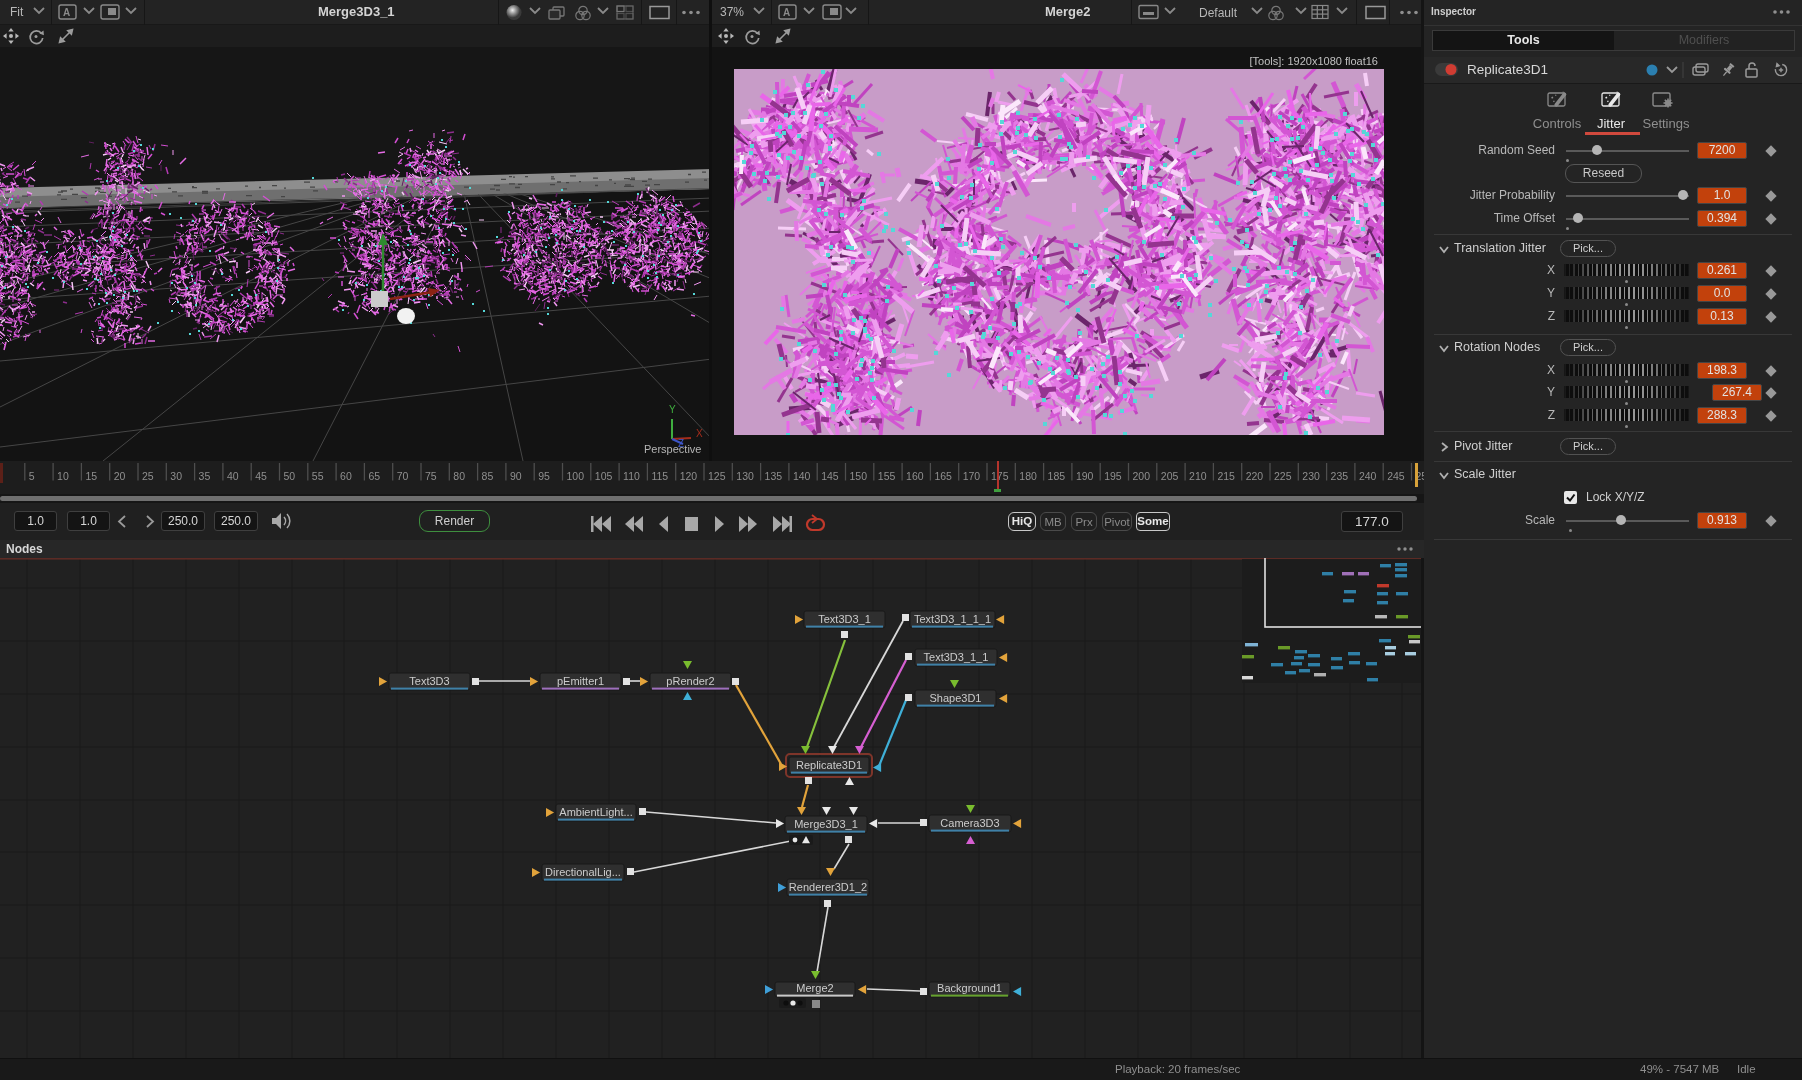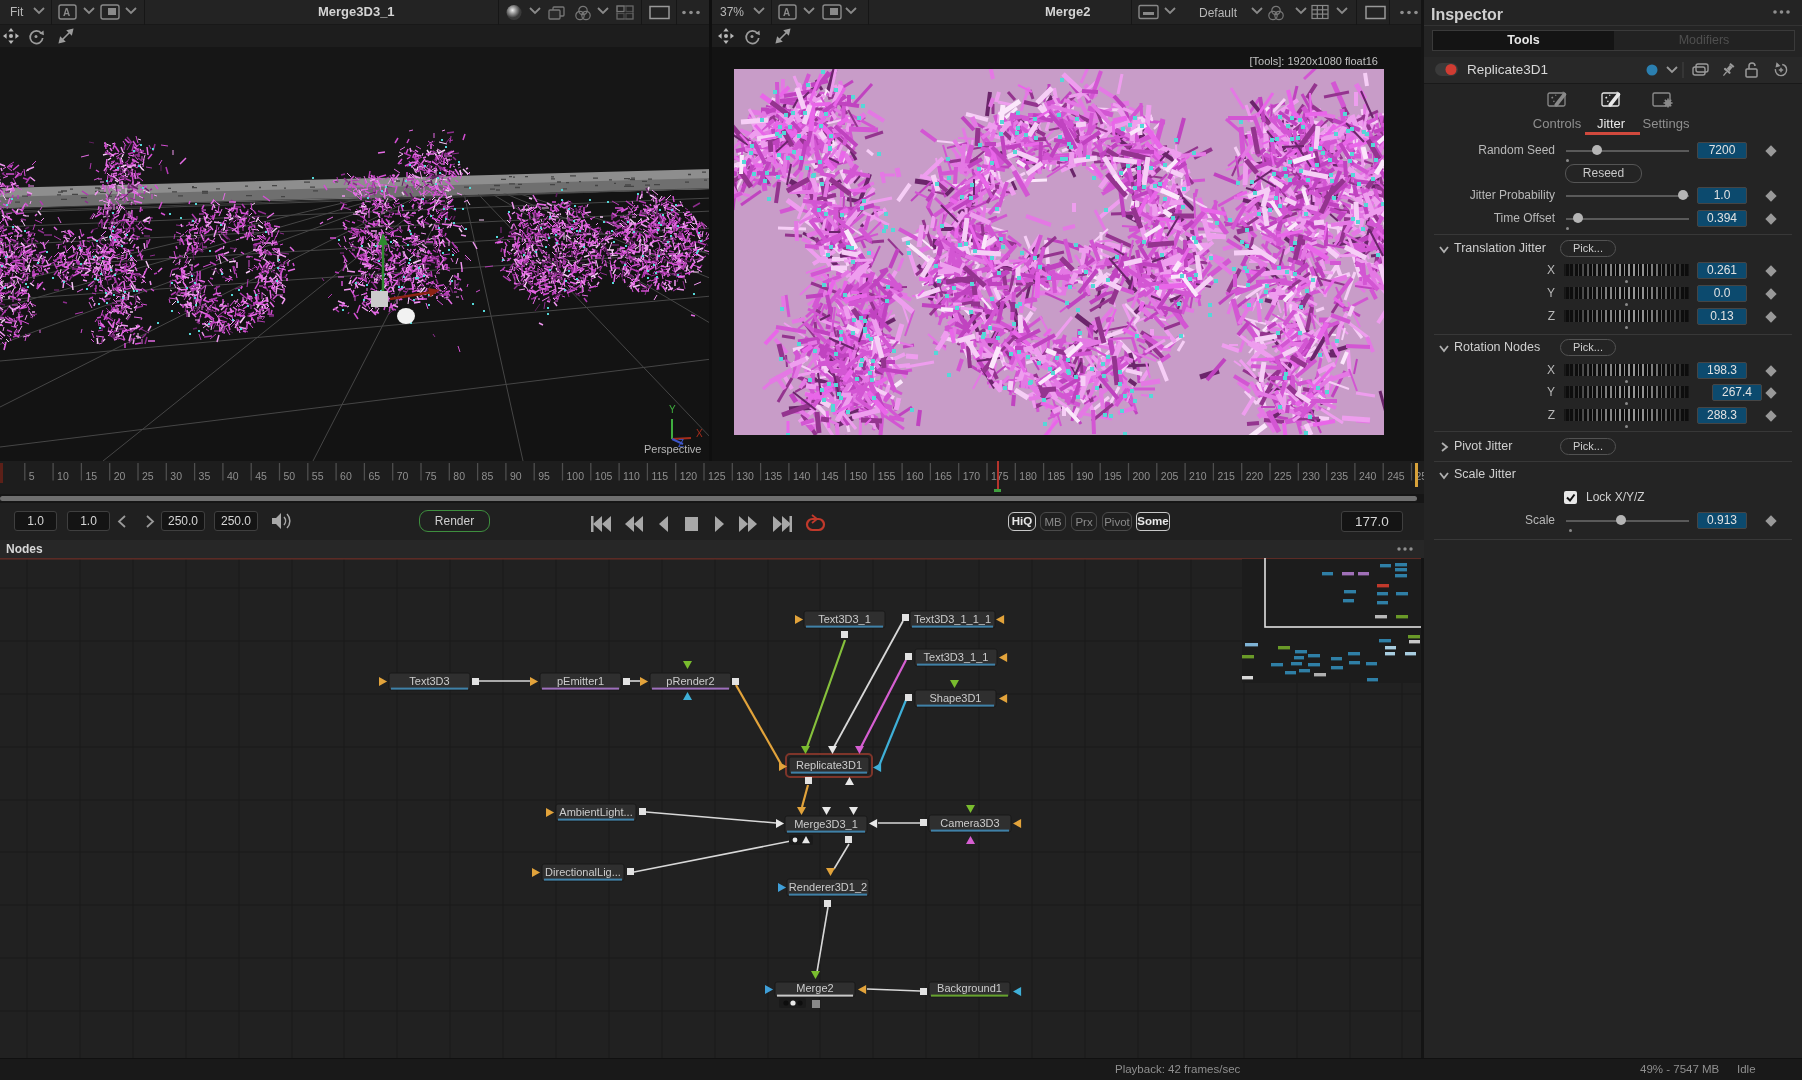--- a/index.html
+++ b/index.html
@@ -3,21 +3,21 @@
 *{margin:0;padding:0;box-sizing:border-box}
 body{width:1802px;height:1080px;background:#1e1e1e;font-family:"Liberation Sans",sans-serif;overflow:hidden;position:relative}
 .abs{position:absolute}
 .tbar{position:absolute;height:25px;background:#232323;border-bottom:1px solid #181818}
 .tbtxt{position:absolute;top:5px;color:#b8b8b8;font-size:12px}
 .title{position:absolute;top:4px;color:#d4d4d4;font-size:13px;font-weight:bold}
 .vsep{position:absolute;top:0;width:1px;height:25px;background:#161616}
 .box{position:absolute;background:#141414;border:1px solid #3f3f3f;border-radius:3px;color:#d6d6d6;font-size:12px;text-align:center;line-height:18px}
 .pill{position:absolute;border-radius:9px;font-size:11.5px;text-align:center}
 .lbl{position:absolute;color:#b8b8b8;font-size:12px;text-align:right}
-.val{position:absolute;width:50px;height:17px;background:#0c4a6e;border:1px solid #454545;border-radius:2px;color:#e2e2e2;font-size:12px;text-align:center;line-height:15px}
+.val{position:absolute;width:50px;height:17px;background:#c2410c;border:1px solid #454545;border-radius:2px;color:#e2e2e2;font-size:12px;text-align:center;line-height:15px}
 .diam{position:absolute;width:8px;height:8px;background:#999;transform:rotate(45deg)}
 .hdr{position:absolute;color:#cfcfcf;font-size:12.5px}
 .pick{position:absolute;width:56px;height:17px;border:1px solid #525252;border-radius:9px;color:#cfcfcf;font-size:11px;text-align:center;line-height:15px}
 .track{position:absolute;height:2px;background:#5a5a5a}
 .knob{position:absolute;width:10px;height:10px;border-radius:50%;background:#b5b5b5}
 .dash{position:absolute;width:125px;height:12px;background:#0d0d0d;
  background-image:linear-gradient(90deg,rgba(13,13,13,.95),rgba(13,13,13,.45) 22%,rgba(13,13,13,.12) 45%,rgba(13,13,13,.12) 62%,rgba(13,13,13,.5) 82%,rgba(13,13,13,.95)),repeating-linear-gradient(90deg,#a8a8a8 0 1.6px,#0d0d0d 1.6px 4.6px)}
 .ddot{position:absolute;width:3px;height:3px;border-radius:50%;background:#8a8a8a}
 .div{position:absolute;height:1px;background:#383838}
 </style></head><body>
@@ -590,21 +590,21 @@
         <rect x="1285" y="113" width="11" height="3.4" fill="#2f7fa6"></rect>
         <rect x="1299" y="111" width="11" height="3.4" fill="#2f7fa6"></rect>
         <rect x="1314" y="115" width="12" height="3.4" fill="#b0b0b0"></rect>
         <rect x="1242" y="118" width="11" height="3.4" fill="#d8d8d8"></rect>
         <rect x="1367" y="120" width="11" height="3.4" fill="#2f7fa6"></rect>
         <rect x="1265" y="-2" width="170" height="71" fill="none" stroke="#e0e0e0" stroke-width="1.6"></rect>
       </g>
     </svg>
   </div>
 <div class="abs" style="left:1424px;top:0;width:378px;height:1058px;background:#242424">
-    <div class="abs" style="left:7px;top:6px;color:#cfcfcf;font-size:16px;font-weight:bold">Inspector</div>
+    <div class="abs" style="left:7px;top:6px;color:#cfcfcf;font-size:10px;font-weight:bold">Inspector</div>
     <svg class="abs" style="left:346px;top:4px" width="28" height="16">
       <g fill="#8f8f8f">
         <circle cx="5" cy="8" r="1.8"></circle>
         <circle cx="11.5" cy="8" r="1.8"></circle>
         <circle cx="18" cy="8" r="1.8"></circle>
       </g>
     </svg>
     <div class="abs" style="left:0;top:25px;width:378px;height:1px;background:#333"></div>
     <div class="abs" style="left:8px;top:30px;width:363px;height:21px;border:1px solid #3a3a3a;background:#222">
       <div class="abs" style="left:0;top:0;width:181px;height:19px;background:#141414;color:#e8e8e8;font-size:12.5px;font-weight:bold;text-align:center;line-height:19px">Tools</div>
@@ -758,15 +758,15 @@
       <div class="lbl" style="left:0px;top:513px;width:131px">Scale</div>
       <div class="track" style="left:142px;top:520px;width:123px"></div>
       <div class="knob" style="left:192px;top:515px"></div>
       <div class="val" style="left:273px;top:512px">0.913</div>
       <div class="diam" style="left:343px;top:517px"></div>
       <div class="ddot" style="left:145px;top:529px"></div>
       <div class="div" style="left:10px;top:539px;width:358px"></div>
     </div>
   </div>
 <div class="abs" style="left:0;top:1058px;width:1802px;height:22px;background:#191919;border-top:1px solid #101010">
-    <div class="abs" style="left:1115px;top:4px;color:#8f8f8f;font-size:11.5px">Playback: 42 frames/sec</div>
+    <div class="abs" style="left:1115px;top:4px;color:#8f8f8f;font-size:11.5px">Playback: 20 frames/sec</div>
     <div class="abs" style="left:1640px;top:4px;color:#8f8f8f;font-size:11.5px">49% - 7547 MB</div>
     <div class="abs" style="left:1737px;top:4px;color:#8f8f8f;font-size:11.5px">Idle</div>
   </div>
 </body></html>

